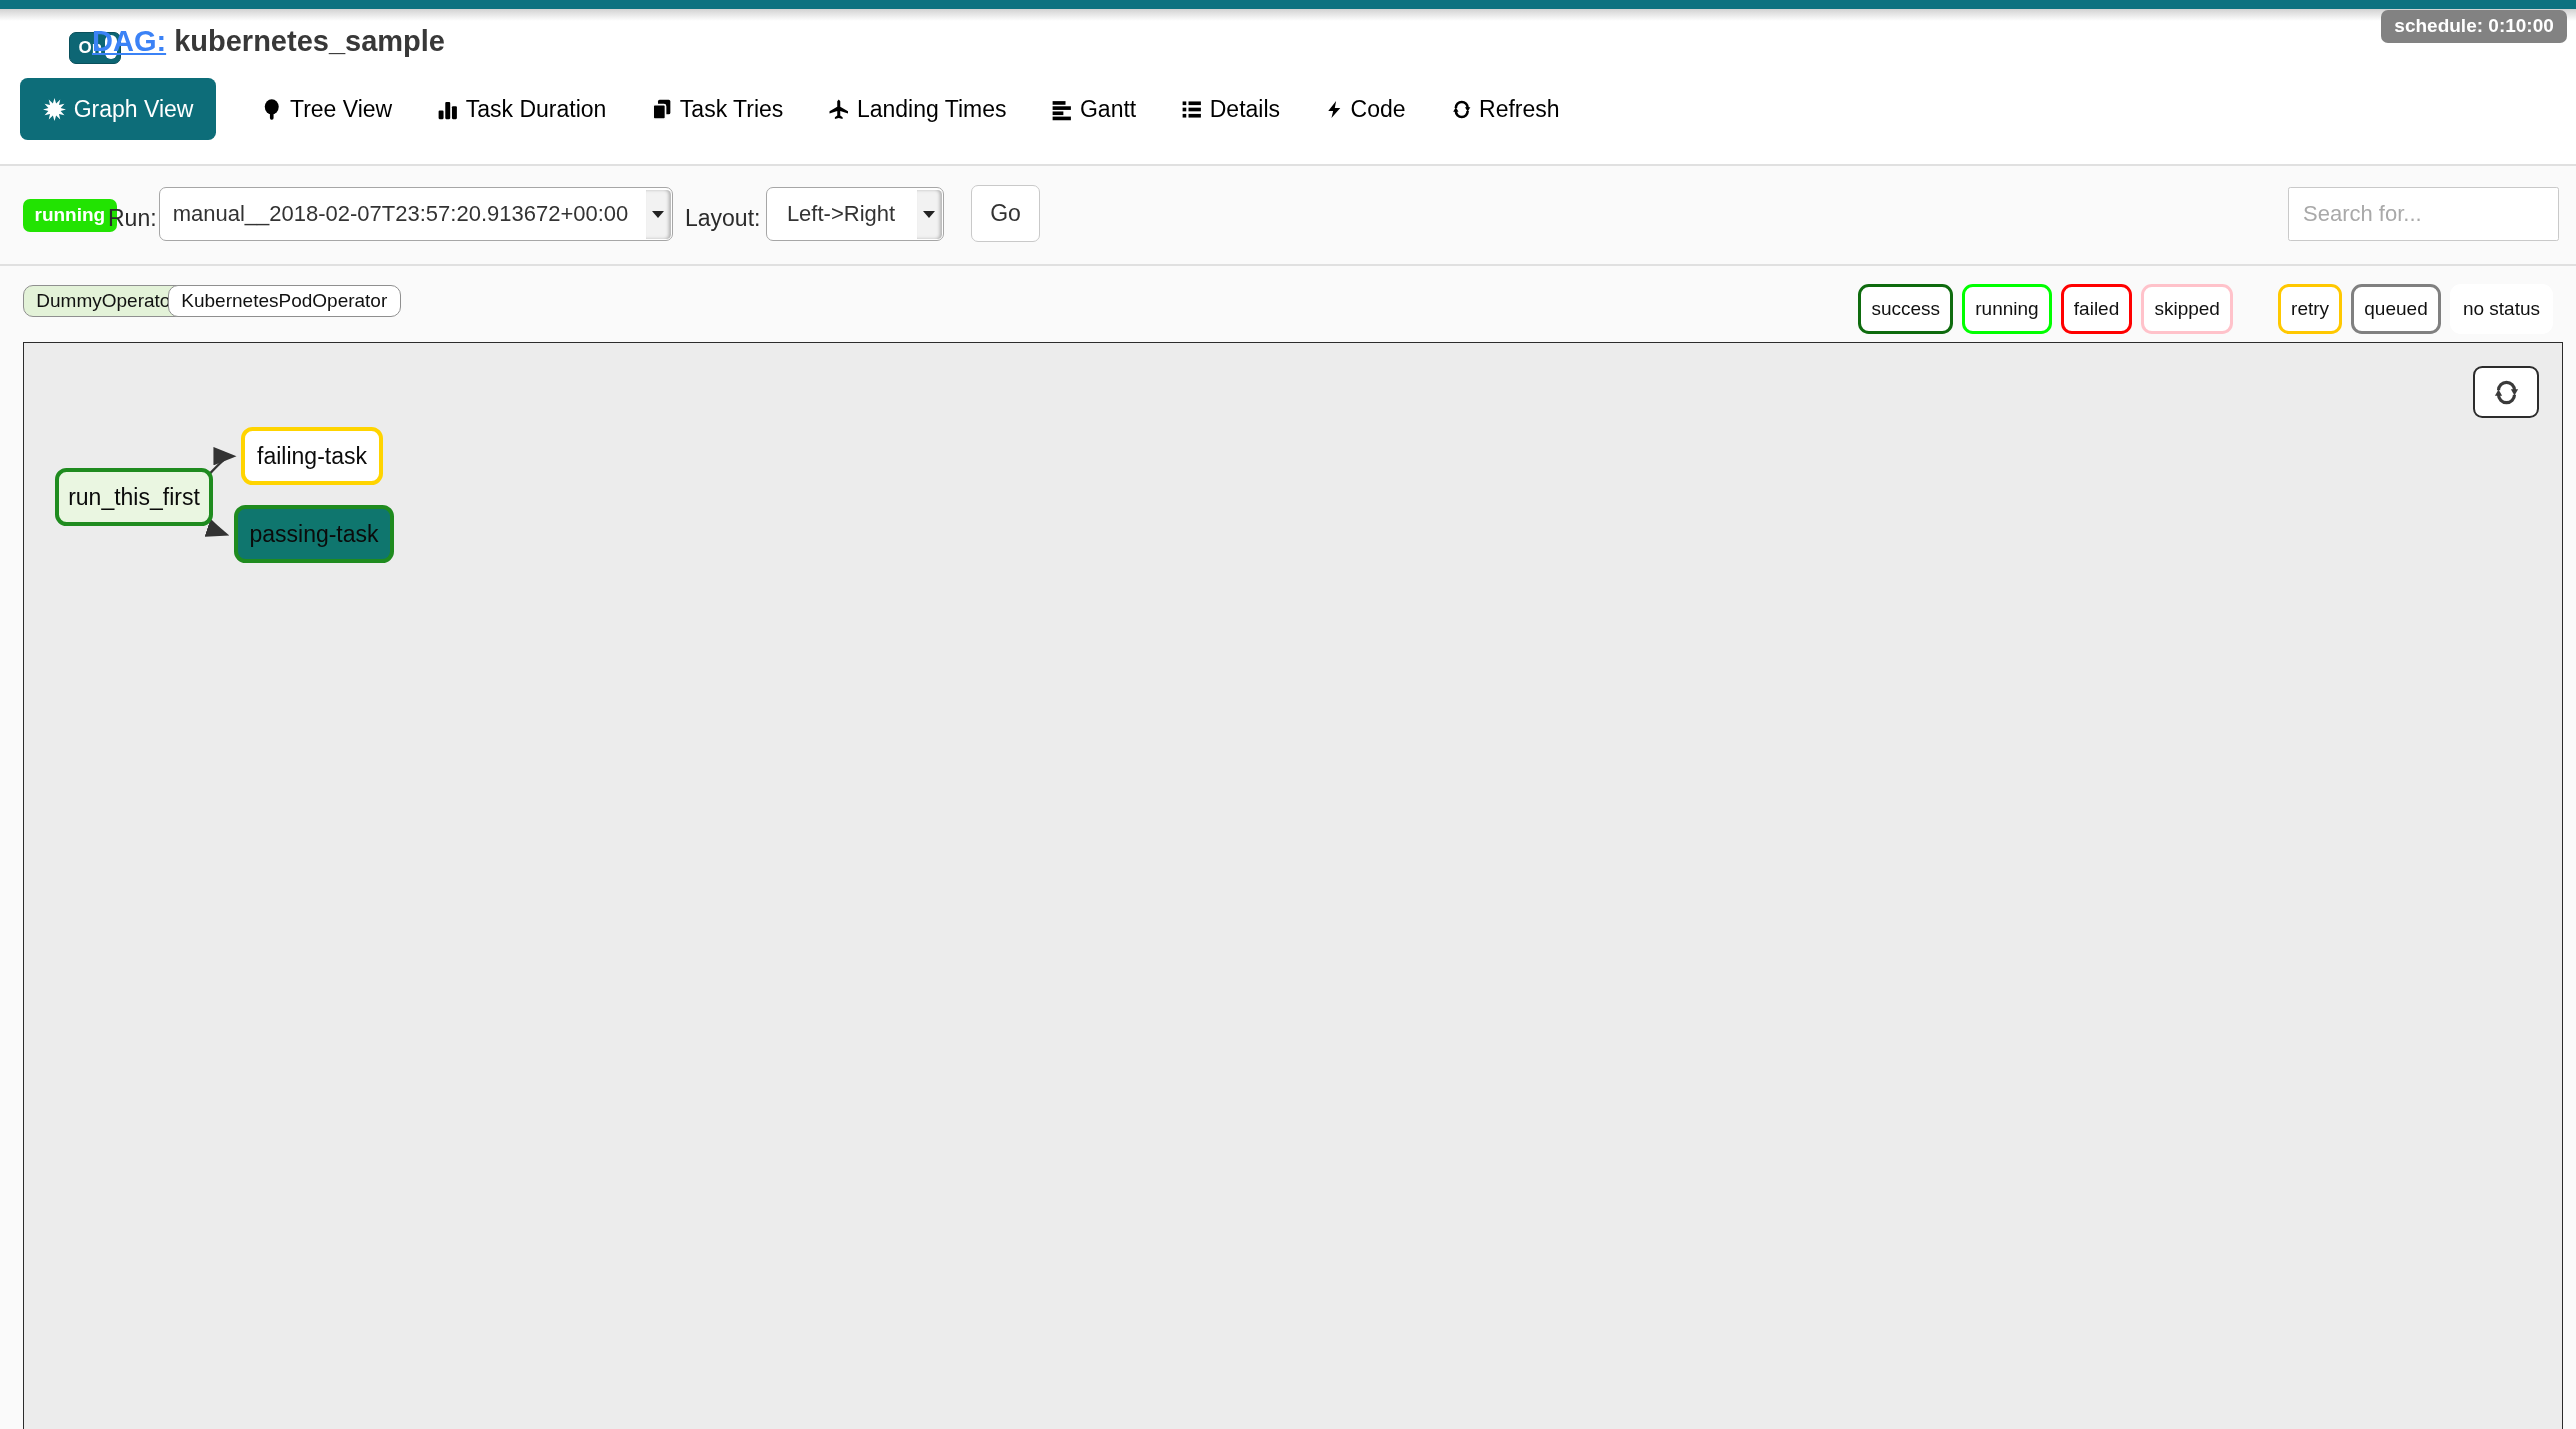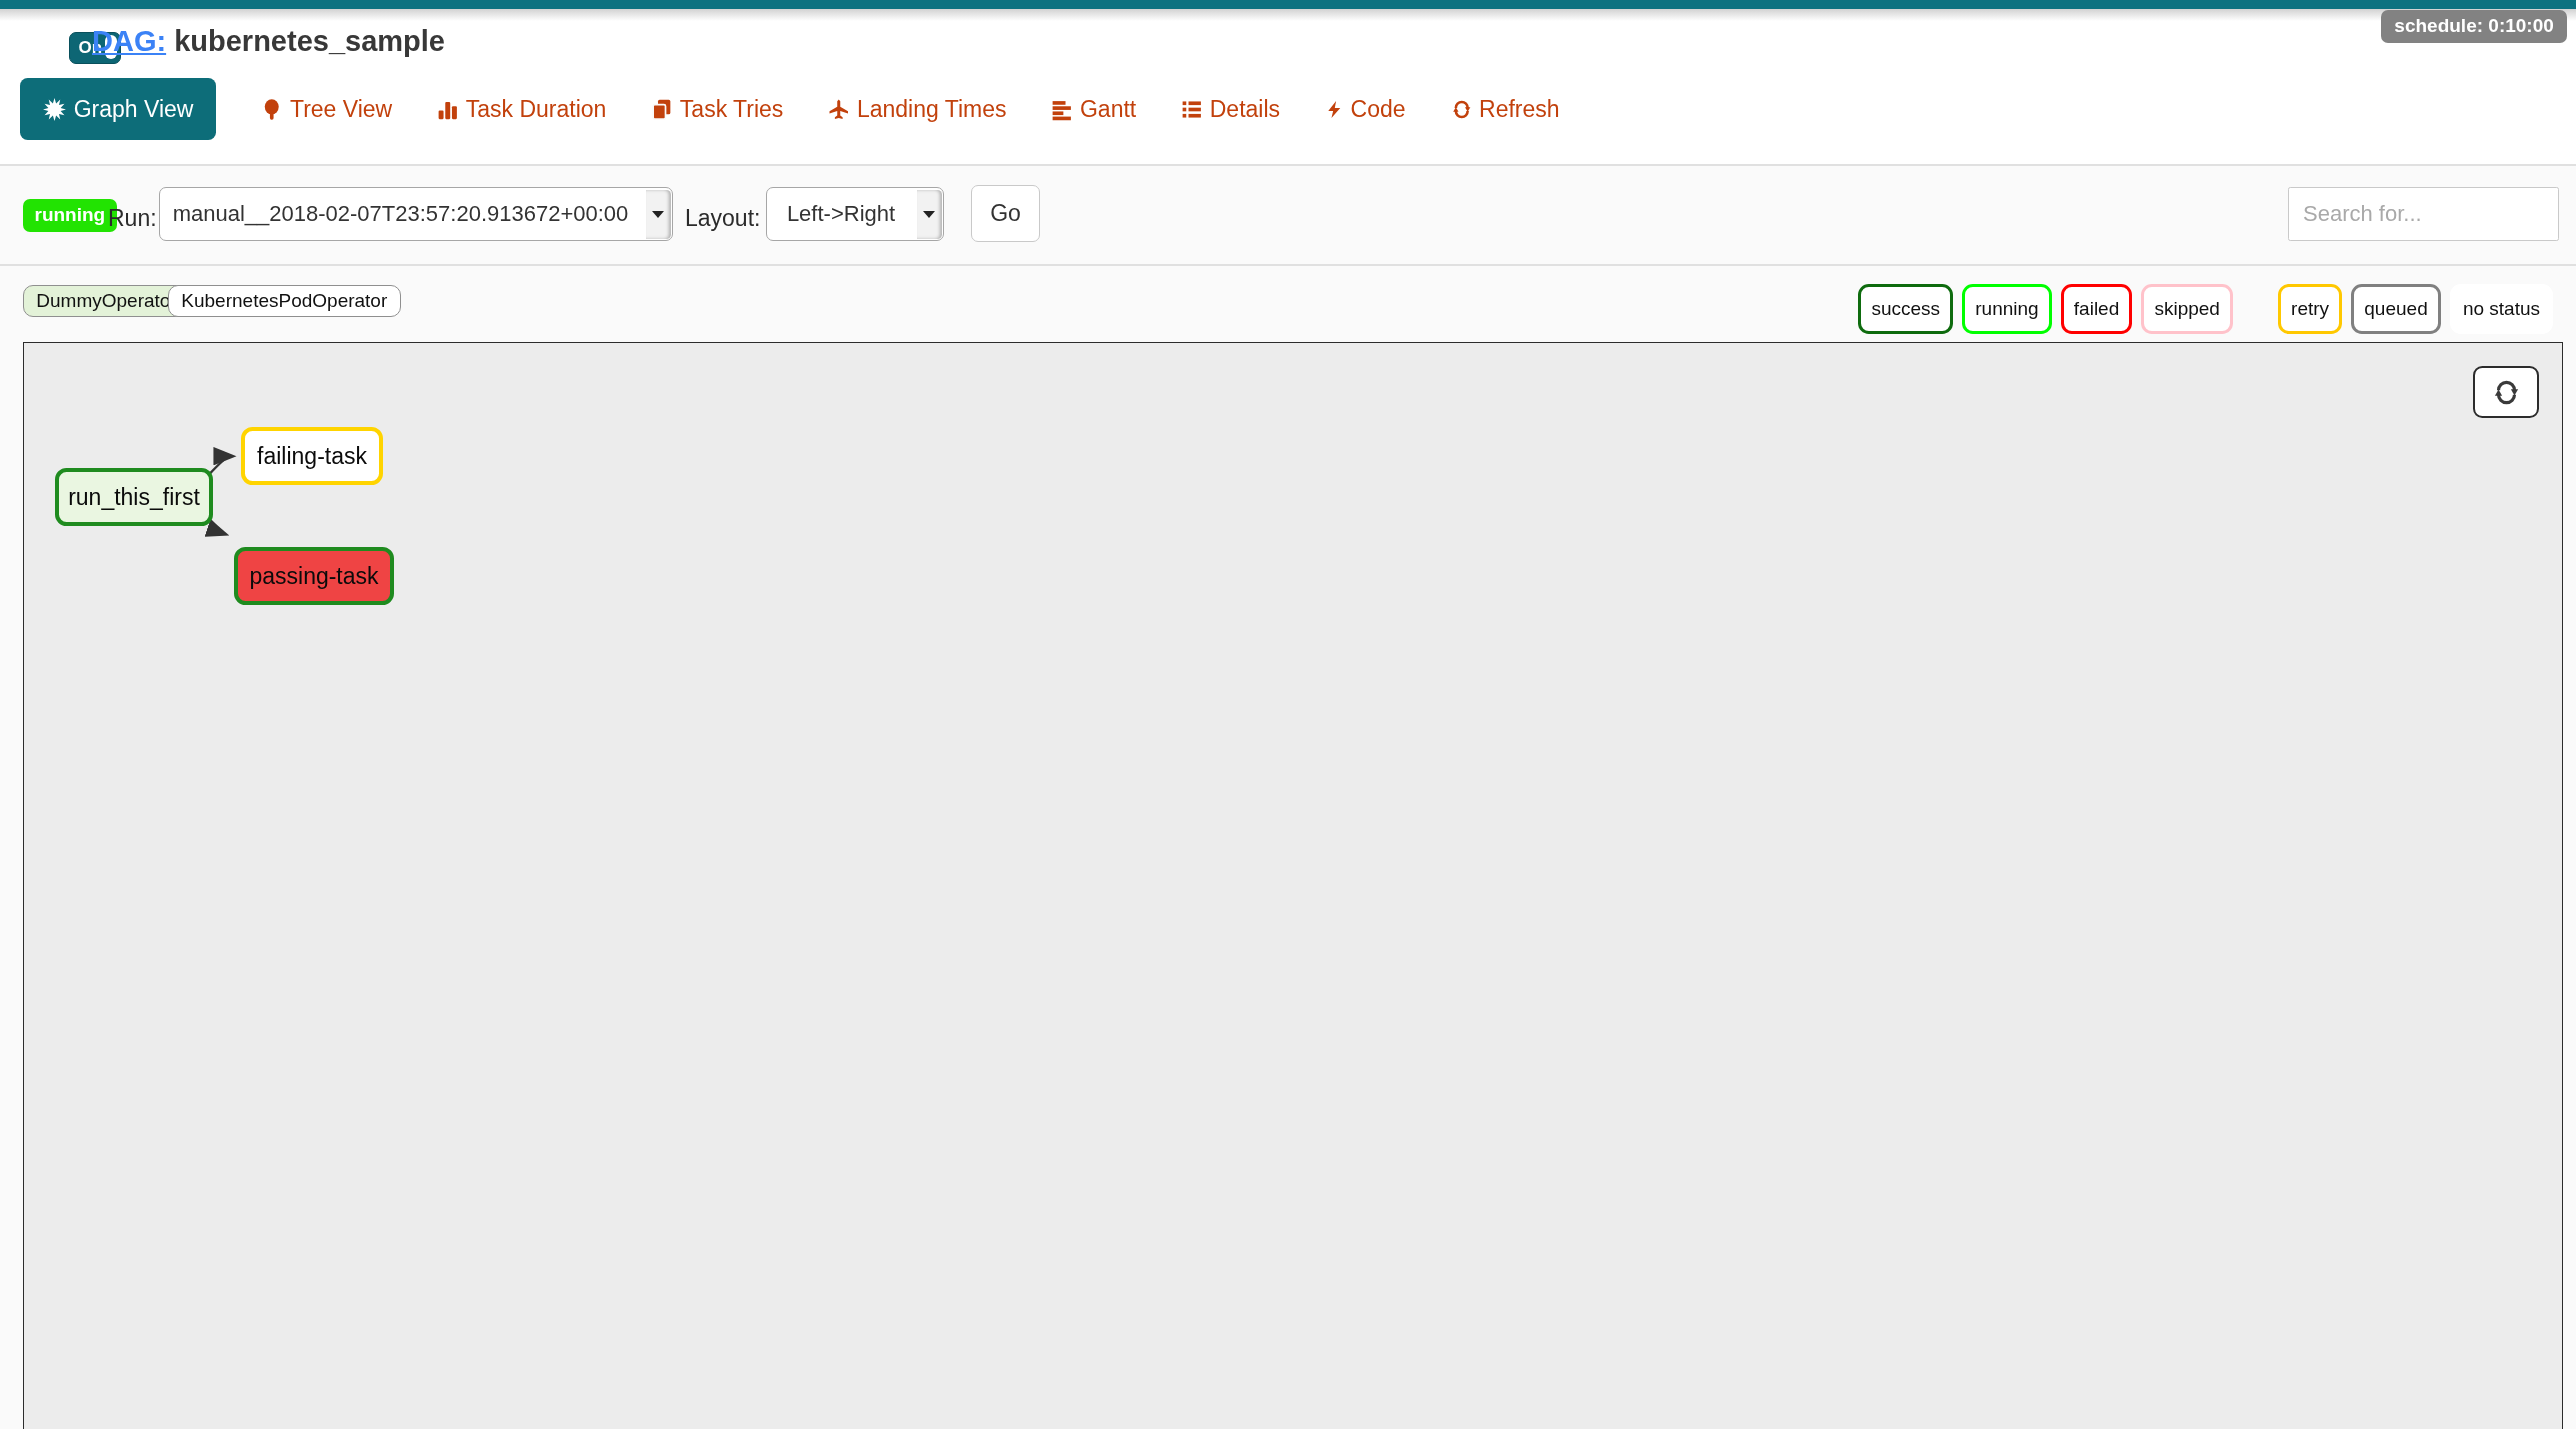--- a/index.html
+++ b/index.html
@@ -30,21 +30,21 @@
   .title-name { color:#383838; }
   .schedule-badge {
     position:absolute; right:9.2px; top:10px; z-index:6;
     background:#828282; color:#fff; font-size:19px; font-weight:bold;
     padding:5.4px 13px; border-radius:7px;
   }
 
   
   .tabs { position:absolute; left:20px; top:78px; height:62px; display:flex;
     align-items:center; gap:45px; z-index:6; }
-  .tab { display:flex; align-items:center; gap:7px; color:#c2410c; font-size:23px;
+  .tab { display:flex; align-items:center; gap:7px; color:#000000; font-size:23px;
     cursor:pointer; white-space:nowrap; }
   .tab svg { display:block; }
   .tab-active {
     background:#0d6d79; color:#fff; border-radius:7.7px; height:62px;
     padding:0 23px; display:flex; align-items:center; gap:7.7px;
   }
   .divider { position:absolute; left:0; right:0; height:1.5px; background:#e0e0e0; }
   .divider-1 { top:164px; }
   .divider-2 { top:264px; }
 
@@ -252,21 +252,21 @@
       <marker id="arrow" markerWidth="10" markerHeight="8" refX="8" refY="4" orient="auto">
         <polygon points="0,0 10,4 0,8" fill="#333333"></polygon>
       </marker>
     </defs>
     <path d="M 241 170 C 258 152, 264 147, 270 147" fill="none" stroke="#333333" stroke-width="3" marker-end="url(#arrow)"></path>
     <path d="M 241 229 C 255 243, 258 247, 261 248" fill="none" stroke="#333333" stroke-width="3" marker-end="url(#arrow)"></path>
   </svg>
 
   <div class="node node-0" style="background-color: rgb(234, 246, 225); border-color: rgb(31, 139, 31);">run_this_first</div>
   <div class="node node-1" style="background-color: rgb(255, 255, 255); border-color: rgb(255, 212, 0);">failing-task</div>
-  <div class="node node-2" style="background-color: #ef4444; border-color: rgb(31, 139, 31); margin-top: 42px;">passing-task</div>
+  <div class="node node-2" style="background-color: #0f766e; border-color: rgb(31, 139, 31);">passing-task</div>
 
   <div class="graph-refresh-btn">
     <svg width="29" height="29" viewBox="0 0 20 20" fill="currentColor">
       <path d="M4.5 8.5 A5.5 5.5 0 0 1 15.5 8.5" fill="none" stroke="currentColor" stroke-width="2.2"></path>
       <polygon points="13.0,7.8 18.0,7.8 15.5,12.0"></polygon>
       <path d="M15.5 11.5 A5.5 5.5 0 0 1 4.5 11.5" fill="none" stroke="currentColor" stroke-width="2.2"></path>
       <polygon points="2.0,12.2 7.0,12.2 4.5,8.0"></polygon>
     </svg>
   </div>
 </div>

